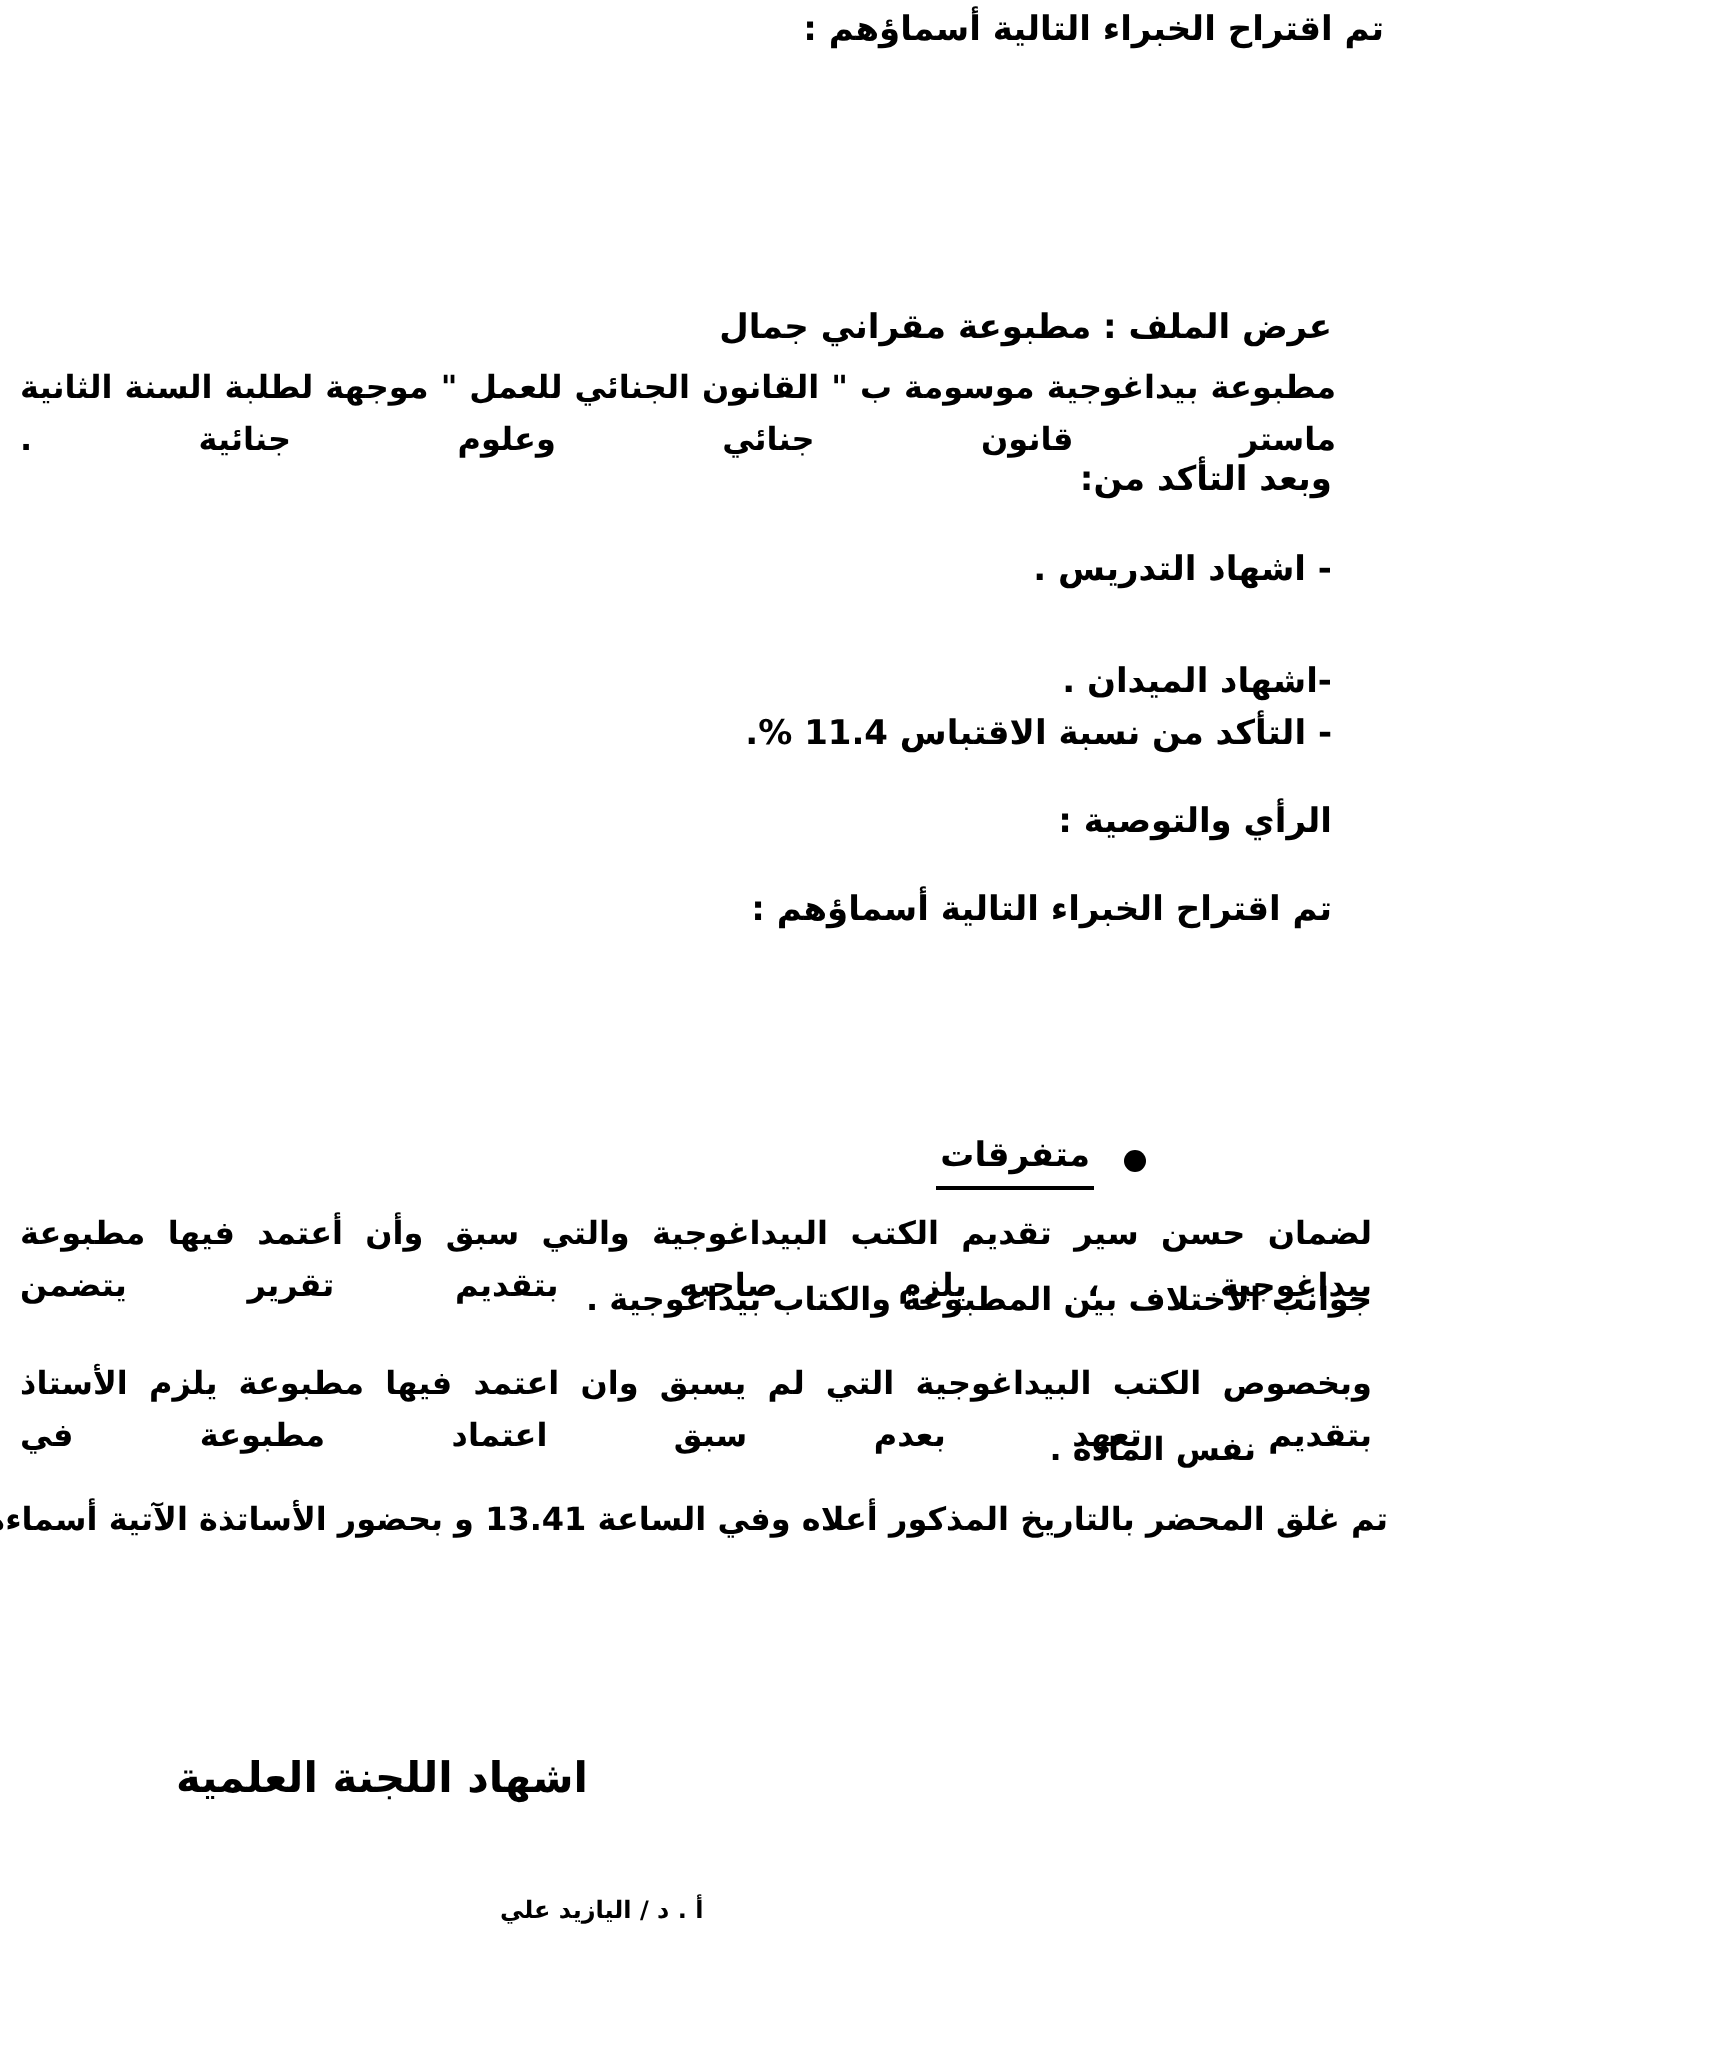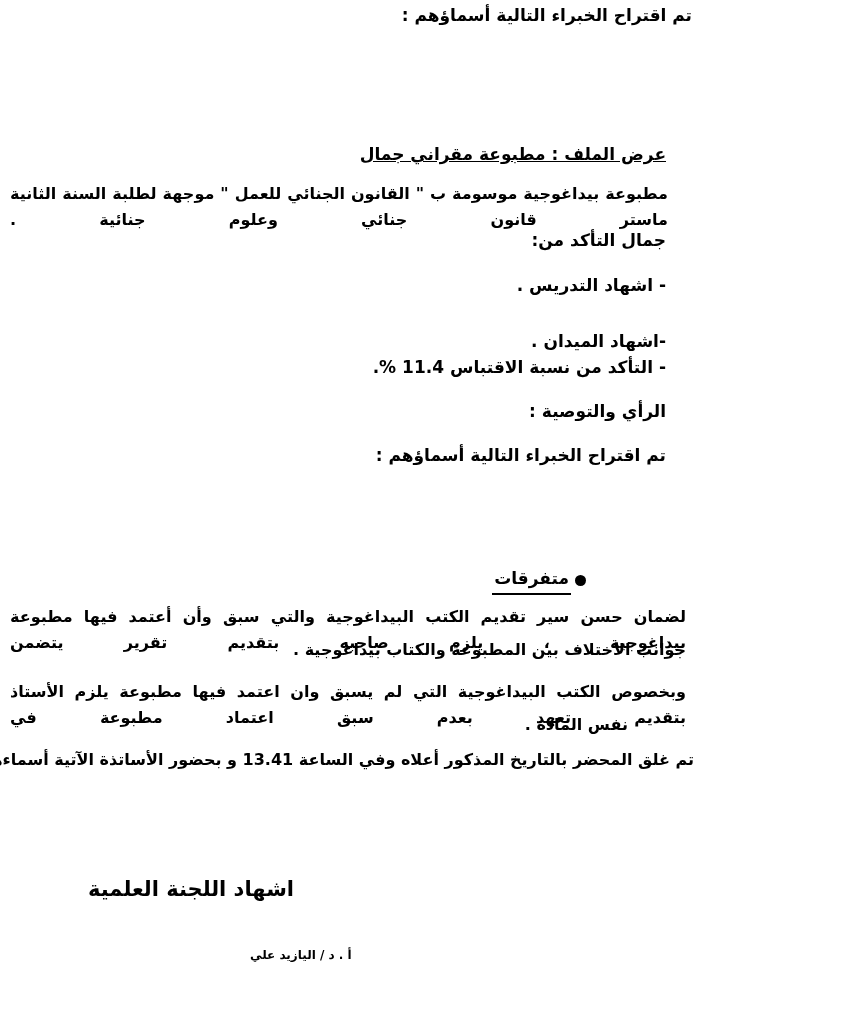--- a/index.html
+++ b/index.html
@@ -52,25 +52,25 @@
     display: flex;
     direction: ltr;
     justify-content: space-between;
     font-weight: bold;
     font-size: 17px;
     line-height: 26px;
   }
   .misc-row {
     position: absolute;
     top: 566px;
-    right: 108px;
+    right: 121px;
     display: flex;
     direction: ltr;
     align-items: center;
-    gap: 4px;
+    gap: 15px;
   }
   .misc-word {
     direction: rtl;
     font-weight: bold;
     font-size: 17px;
     line-height: 24px;
     border-bottom: 2px solid #000000;
     padding: 0 2px 3px 2px;
   }
   .bullet-dot {
@@ -91,25 +91,25 @@
 <body>
 
 <div class="page">
 
   <div class="line" style="top:2px; right:2px;">تم اقتراح الخبراء التالية أسماؤهم :</div>
 
   <div class="num-cell" style="top:46px;">1</div>
 
   <div class="num-cell" style="top:74px;">2</div>
 
-  <div class="line" style="top:141px; right:28px;text-decoration:underline;">عرض الملف :  مطبوعة مقراني جمال</div>
+  <div class="line" style="top:151px; right:28px;">عرض الملف :  مطبوعة مقراني جمال</div>
 
   <div class="jline" style="top:181px; right:26px; left:10px;">مطبوعة بيداغوجية موسومة ب " القانون الجنائي للعمل " موجهة لطلبة السنة الثانية ماستر قانون جنائي وعلوم جنائية .</div>
 
-  <div class="line" style="top:227px; right:28px;">جمال التأكد من:</div>
+  <div class="line" style="top:227px; right:28px;">وبعد التأكد من:</div>
 
   <div class="line" style="top:272px; right:28px;text-align:center;">- اشهاد التدريس .</div>
 
   <div class="line" style="top:328px; right:28px;">-اشهاد الميدان .</div>
 
   <div class="line" style="top:354px; right:28px;">- التأكد من نسبة الاقتباس 11.4 %.</div>
 
   <div class="line" style="top:398px; right:28px;">الرأي والتوصية :</div>
 
   <div class="line" style="top:442px; right:28px;">تم اقتراح الخبراء التالية أسماؤهم :</div>

